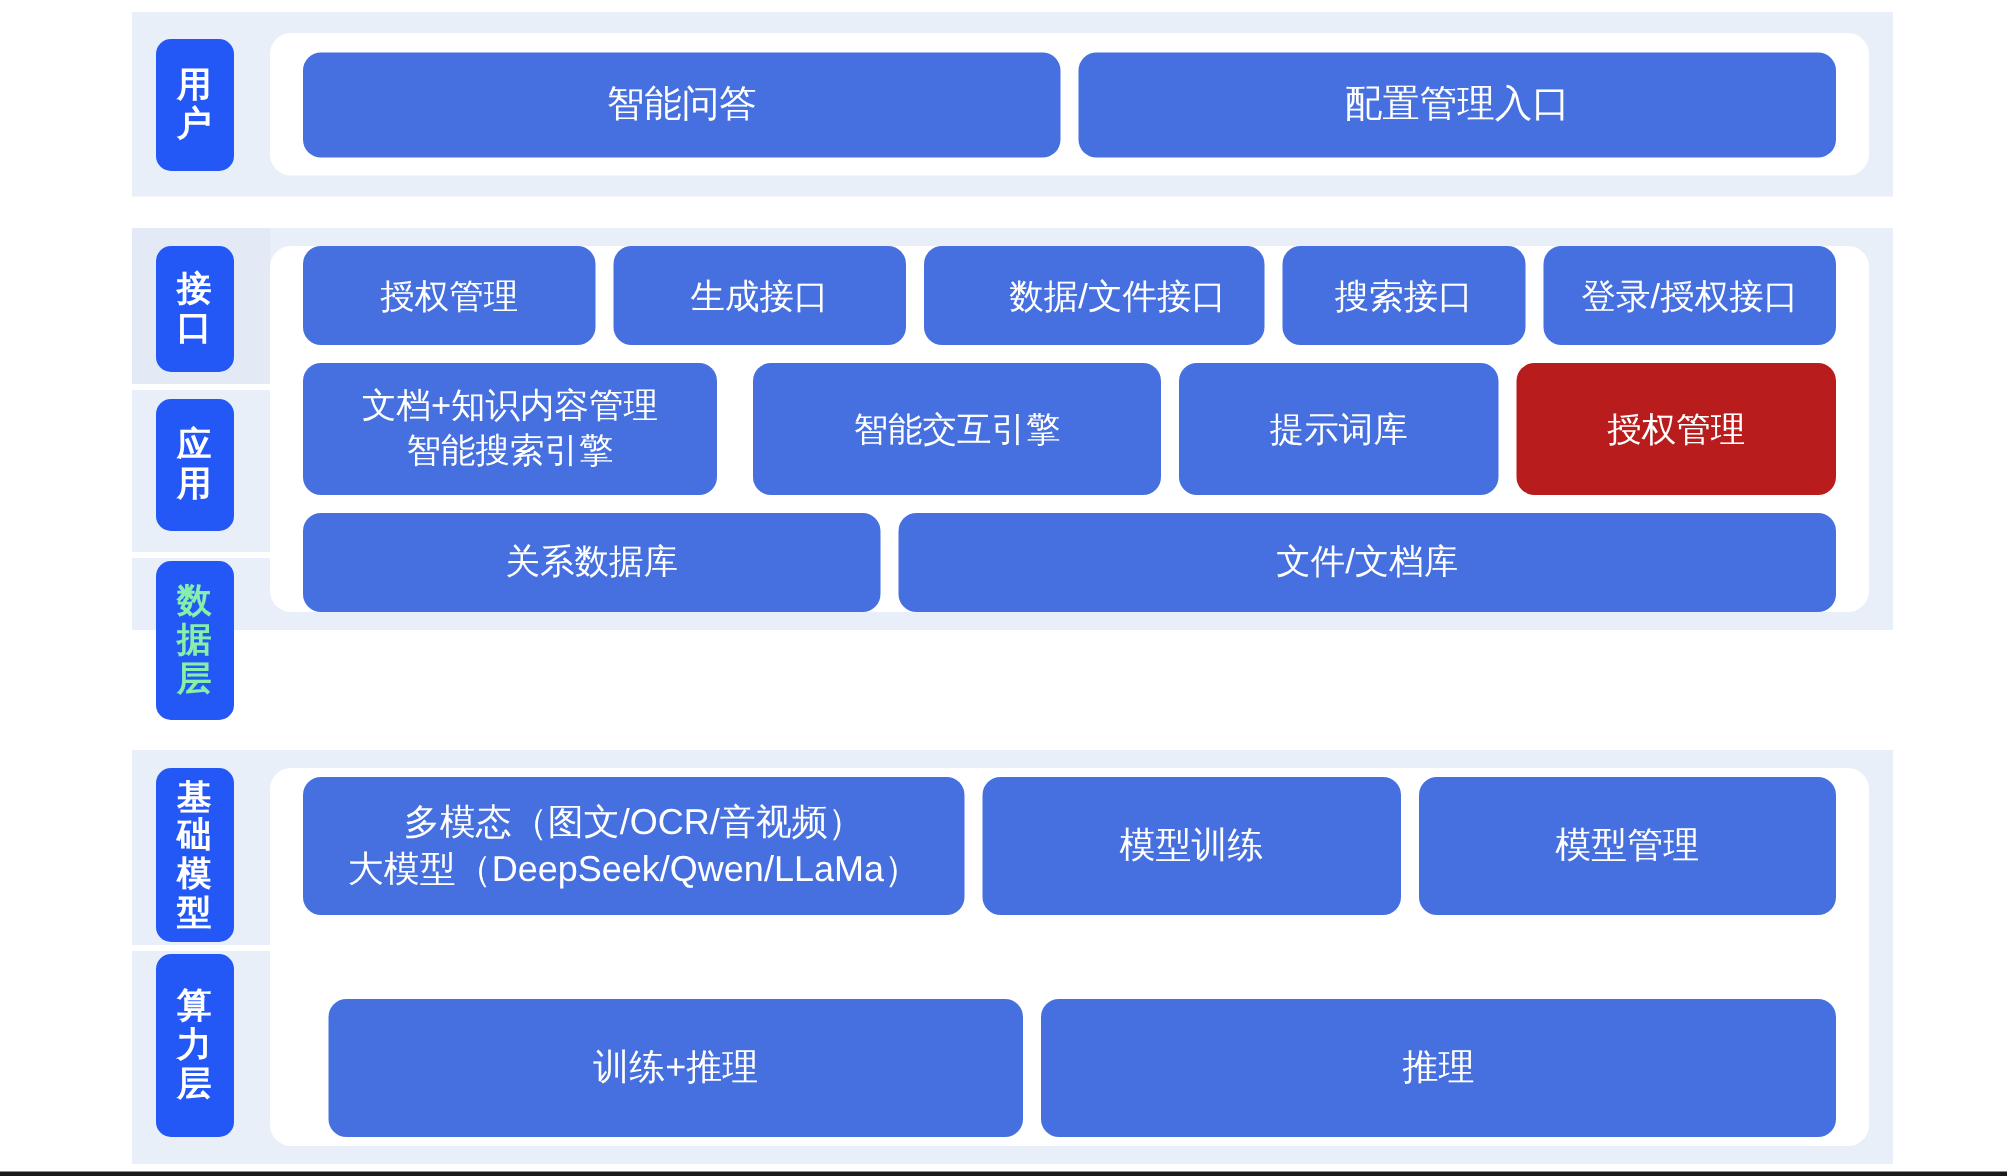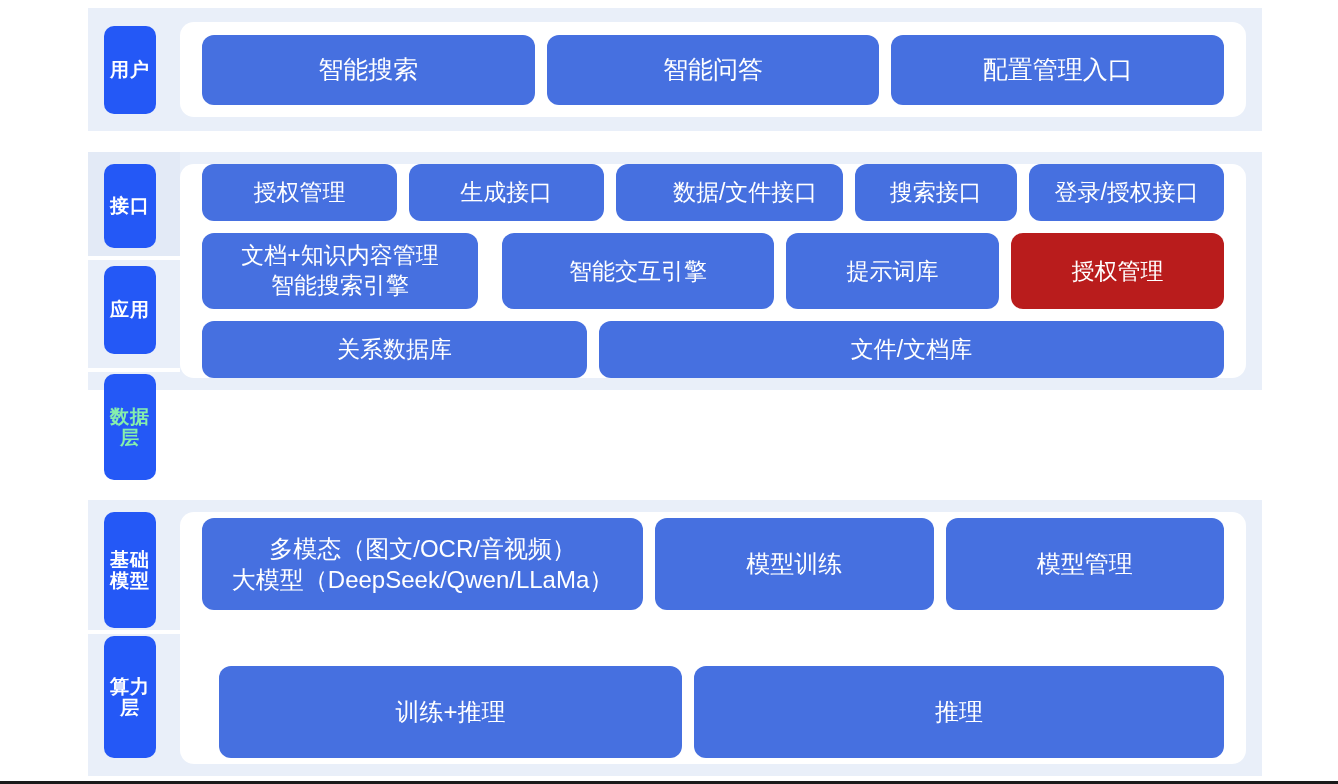--- a/index.html
+++ b/index.html
@@ -39,21 +39,21 @@
     flex: 0 0 92px;
   }
 
   .tag {
     position: absolute;
     left: 16px;
     width: 52px;
     background: #2458f6;
     border-radius: 10px;
     color: #ffffff;
-    font-size: 19px;
+    font-size: 23px;
     font-weight: bold;
     line-height: 1.12;
     letter-spacing: 1px;
     display: flex;
     align-items: center;
     justify-content: center;
     text-align: center;
     writing-mode: horizontal-tb;
     word-break: break-all;
     padding: 0 4px;
@@ -94,21 +94,21 @@
   }
 
   
   #sec-user { top: 8px; height: 123px; }
   #sec-user .tag { top: 18px; height: 88px; }
   #sec-user .panel { margin: 14px 16px 14px 0; }
   #sec-user .row { height: 70px; }
   #sec-user .card { flex: 1 1 0; font-size: 25px; }
 
   
-  #sec-mid { top: 152px; height: 238px; }
+  #sec-mid { top: 152px; height: 268px; }
   #sec-mid .rail .band {
     position: absolute;
     left: 0; width: 92px;
     background: #e3eaf6;
   }
   #sec-mid .rail .bandline {
     position: absolute;
     left: 0; width: 92px; height: 4px;
     background: #ffffff;
   }
@@ -153,21 +153,20 @@
 <body>
 
 <div id="arch">
 
   <div class="section" id="sec-user" style="background: rgb(233, 239, 249);">
     <div class="rail">
       <div class="tag" style="background: rgb(36, 88, 246); color: rgb(255, 255, 255);">用户</div>
     </div>
     <div class="panel" style="background: rgb(255, 255, 255);">
       <div class="row">
-        <div class="card" style="flex: 1 1 0px; background: rgb(70, 112, 224); color: rgb(255, 255, 255);">智能搜索</div>
         <div class="card" style="flex: 1 1 0px; background: rgb(70, 112, 224); color: rgb(255, 255, 255);">智能问答</div>
         <div class="card" style="flex: 1 1 0px; background: rgb(70, 112, 224); color: rgb(255, 255, 255);">配置管理入口</div>
       </div>
     </div>
   </div>
 
   <div class="section" id="sec-mid" style="background: rgb(233, 239, 249);">
     <div class="rail">
       <div class="band" style="top:0px;height:104px;"></div>
       <div class="bandline" style="top:104px;"></div>

